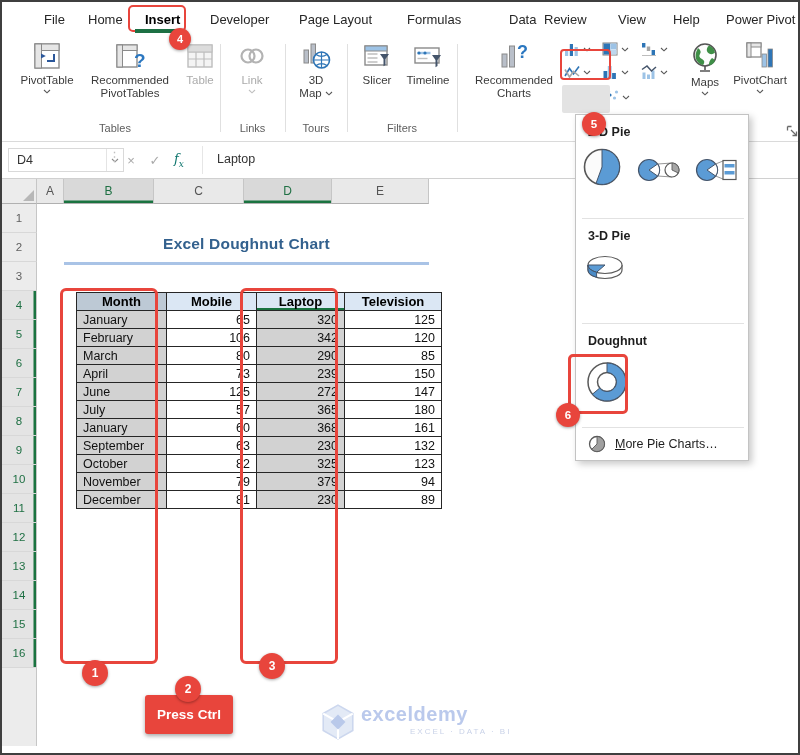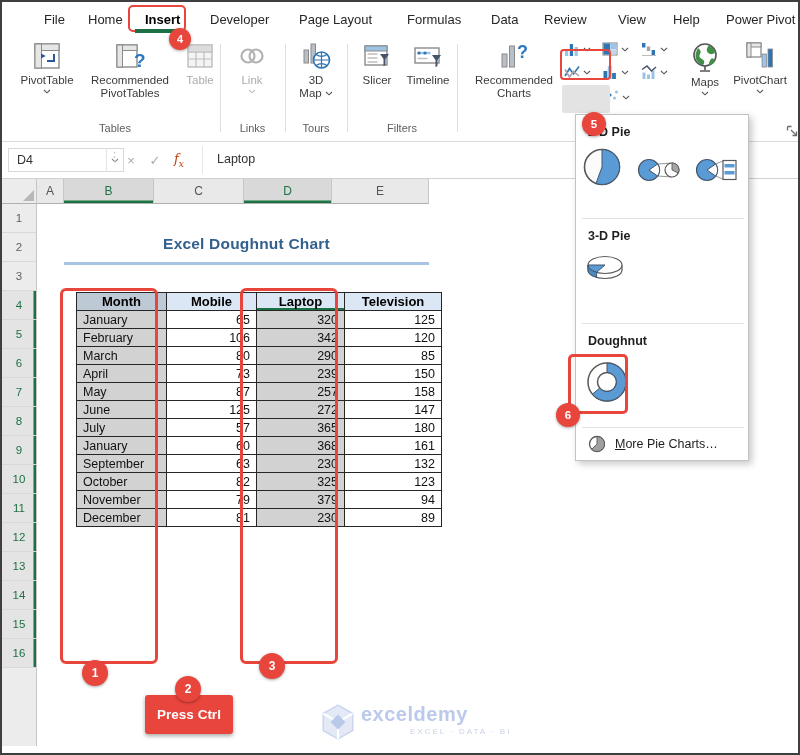--- a/index.html
+++ b/index.html
@@ -28,21 +28,21 @@
 
   
   .formula-row{position:absolute;left:0;top:140px;width:796px;height:37px;background:#fff;border-bottom:1px solid #d0d0d0;}
   .namebox{position:absolute;left:6px;top:6px;width:116px;height:24px;border:1px solid #d9d9d9;font-size:12.5px;color:#333;
            display:flex;align-items:center;padding-left:8px;}
   .namebox .nb-arrow{position:absolute;right:4px;top:9px;}
   .nb-split{position:absolute;right:16px;top:0;width:1px;height:22px;background:#e4e4e4;}
   .fdots{position:absolute;left:106px;top:7px;color:#c0c0c0;font-size:13px;letter-spacing:0;}
   .fbtn{position:absolute;top:6px;width:22px;height:24px;display:flex;align-items:center;justify-content:center;
         font-size:13px;color:#a8a8a8;}
-  .fx{font-family:"DejaVu Serif",serif;font-style:italic;color:#c2410c;font-size:13px;}
+  .fx{font-family:"DejaVu Serif",serif;font-style:italic;color:#0f766e;font-size:13px;}
   .formula-text{position:absolute;left:215px;top:10px;font-size:12.5px;color:#333;}
   .fsep{position:absolute;top:4px;width:1px;height:28px;background:#e6e6e6;}
   .colhead{position:absolute;top:177px;height:25px;font-size:12px;color:#555;display:flex;align-items:center;
            justify-content:center;border-right:1px solid #c6c6c6;border-bottom:1px solid #b0b0b0;background:#e9e9e9;}
   .colhead.sel{background:#d9d9d9;color:#1f7044;box-shadow:inset 0 -2.5px 0 #1a7340;}
   .corner{position:absolute;left:0;top:177px;width:35px;height:25px;background:#ececec;border-right:1px solid #c6c6c6;
           border-bottom:1px solid #b0b0b0;}
   .corner:after{content:"";position:absolute;right:2px;bottom:2px;border-left:11px solid transparent;border-bottom:11px solid #b7b7b7;}
   .rowhead{position:absolute;left:0;width:35px;height:29px;font-size:11.5px;color:#5f5f5f;display:flex;align-items:center;
            justify-content:center;background:#ececec;border-right:1px solid #c6c6c6;border-bottom:1px solid #d8d8d8;}
@@ -93,21 +93,21 @@
 
 <div class="screen">
 
   <div class="abs" id="tabsRow" style="left:0;top:0;width:796px;height:34px;background:#fff;">
       <div class="tab" style="left: 30px;">File</div>
       <div class="tab" style="left: 74px;">Home</div>
       <div class="tab active" style="left: 131px;">Insert</div>
       <div class="tab" style="left: 196px;">Developer</div>
       <div class="tab" style="left: 285px;">Page Layout</div>
       <div class="tab" style="left: 393px;">Formulas</div>
-      <div class="tab" style="left: 477px; text-align: center;">Data</div>
+      <div class="tab" style="left: 495px; text-align: center;">Data</div>
       <div class="tab" style="left: 530px;">Review</div>
       <div class="tab" style="left: 604px;">View</div>
       <div class="tab" style="left: 659px;">Help</div>
       <div class="tab" style="left: 712px;">Power Pivot</div>
     </div>
   <div class="insert-box"></div>
   <div class="insert-underline"></div>
 
   <div class="ribbon">
 
@@ -417,26 +417,20 @@
             <td class="g">290</td>
             <td class="n">85</td>
           </tr>
           <tr>
             <td class="m">April</td>
             <td class="n">73</td>
             <td class="g">239</td>
             <td class="n">150</td>
           </tr>
           <tr>
-            <td class="m">May</td>
-            <td class="n">87</td>
-            <td class="g">257</td>
-            <td class="n">158</td>
-          </tr>
-          <tr>
             <td class="m">June</td>
             <td class="n">125</td>
             <td class="g">272</td>
             <td class="n">147</td>
           </tr>
           <tr>
             <td class="m">July</td>
             <td class="n">57</td>
             <td class="g">365</td>
             <td class="n">180</td>

